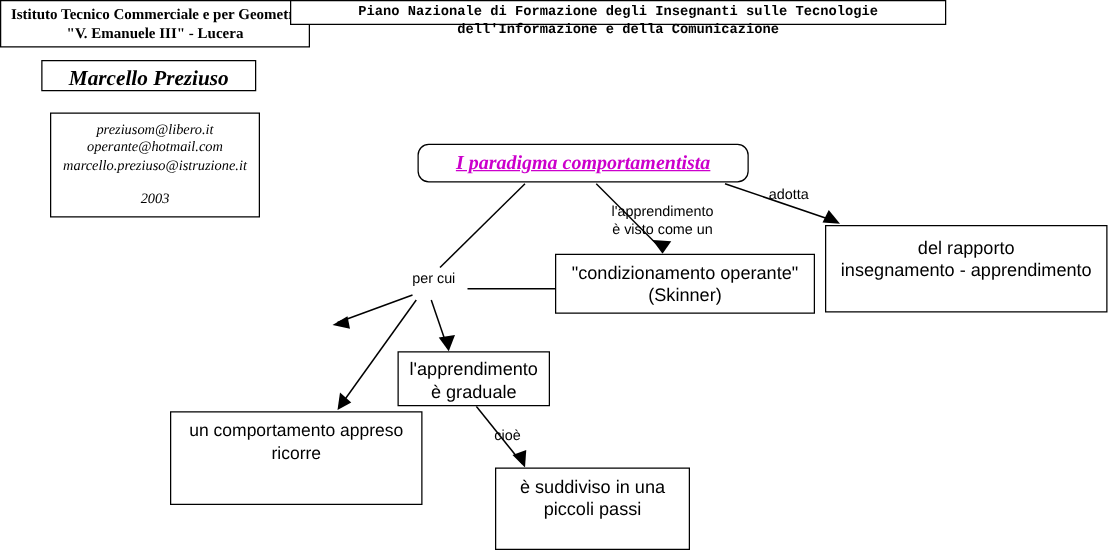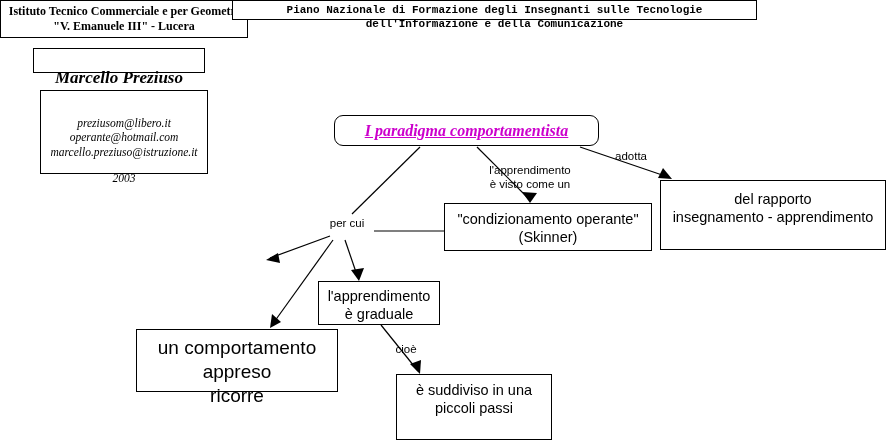--- a/index.html
+++ b/index.html
@@ -58,33 +58,33 @@
   
   #author-box {
     left: 33px;
     top: 48px;
     width: 172px;
     height: 25px;
     font-family: "Liberation Serif", serif;
     font-style: italic;
     font-weight: bold;
     font-size: 17px;
-    padding-top: 18px;
+    padding-top: 3px;
     color: #000000;
   }
   
   #contact-box {
     left: 40px;
     top: 90px;
     width: 168px;
     height: 84px;
     font-family: "Liberation Serif", serif;
     font-style: italic;
     font-size: 11.5px;
-    padding-top: 25px;
+    padding-top: 6px;
     color: #000000;
   }
   #contact-box .year { display: block; margin-top: 12px; }
   
   #node-paradigma {
     left: 334px;
     top: 115px;
     width: 265px;
     height: 31px;
     border-radius: 9px;
@@ -127,22 +127,22 @@
     top: 281px;
     width: 122px;
     height: 44px;
     font-size: 14.5px;
     padding-top: 5px;
   }
   #node-comportamento {
     left: 136px;
     top: 329px;
     width: 202px;
-    height: 63px;
-    font-size: 19px;
+    height: 75px;
+    font-size: 14px;
     padding-top: 6px;
   }
   #node-suddiviso {
     left: 396px;
     top: 374px;
     width: 156px;
     height: 66px;
     font-size: 14.5px;
     padding-top: 6px;
   }

